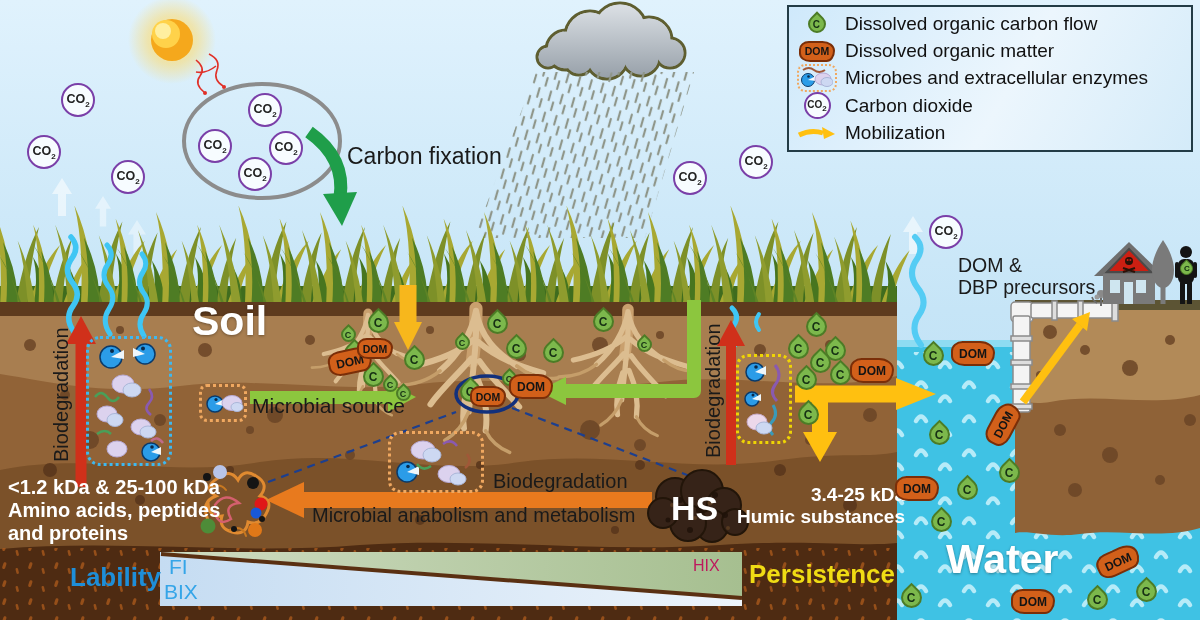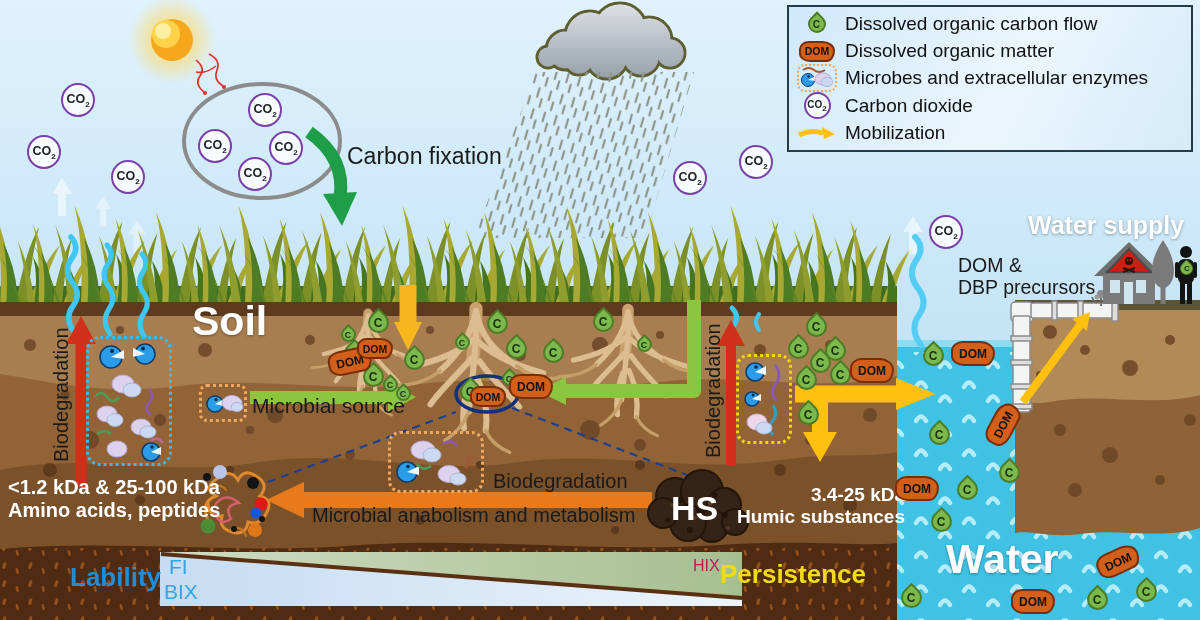--- a/index.html
+++ b/index.html
@@ -466,44 +466,44 @@
       <polygon points="25,2 27,14 38,9" fill="#ffc010"></polygon>
     </svg>
         </div>
     <div class="llab">Mobilization</div>
   </div>
 </div>
 
 <div class="t" style="left:347px;top:143px;font-size:23px">Carbon fixation</div>
 <div class="t bold white shadow" style="left:192px;top:298px;font-size:41px">Soil</div>
 <div class="t bold white shadow" style="left:946px;top:536px;font-size:41px">Water</div>
-<div class="t bold white shadow" style="left:1028px;top:211px;font-size:25px">Water supply</div>
 <div class="t" style="left:958px;top:254px;width:142px;font-size:19.5px;white-space:normal">
   <div>DOM &amp;</div>
   <div>DBP precursors</div>
 </div>
 <div class="t" style="left:252px;top:394px;font-size:21px">Microbial source</div>
 <div class="t vert" style="left:50px;top:462px;font-size:20px">Biodegradation</div>
 <div class="t vert" style="left:702px;top:458px;font-size:20px">Biodegradation</div>
 <div class="t" style="left:493px;top:470px;font-size:20px">Biodegradation</div>
 <div class="t" style="left:312px;top:504px;font-size:20px">Microbial anabolism and metabolism</div>
 <div class="t bold white" style="left:8px;top:476px;font-size:20px;white-space:normal;width:230px">
   <div>&lt;1.2 kDa &amp; 25-100 kDa</div>
   <div>Amino acids, peptides</div>
+  <div>and proteins</div>
 </div>
 <div class="t bold white" style="left:671px;top:489px;font-size:34px">HS</div>
 <div class="t bold white" style="left:733px;top:484px;width:172px;text-align:right;font-size:19px;white-space:normal">
   <div>3.4-25 kDa</div>
   <div>Humic substances</div>
 </div>
 <div class="t bold" style="left:70px;top:563px;font-size:26px;color:#1e8ed8">Lability</div>
 <div class="t" style="left:169px;top:555px;font-size:21px;color:#35a5e8">FI</div>
 <div class="t" style="left:164px;top:580px;font-size:21px;color:#35a5e8">BIX</div>
 <div class="t" style="left:693px;top:557px;font-size:16px;color:#be185d">HIX</div>
-<div class="t bold" style="left:720px;top:560px;font-size:26px;color:#f0dc14">Persistence</div>
+<div class="t bold" style="left:749px;top:560px;font-size:26px;color:#f0dc14">Persistence</div>
 
 <div class="co2" style="left:61px;top:83px">
       <span><span>CO</span><sub>2</sub></span>
     </div>
 <div class="co2" style="left:27px;top:135px">
       <span><span>CO</span><sub>2</sub></span>
     </div>
 <div class="co2" style="left:111px;top:160px">
       <span><span>CO</span><sub>2</sub></span>
     </div>

